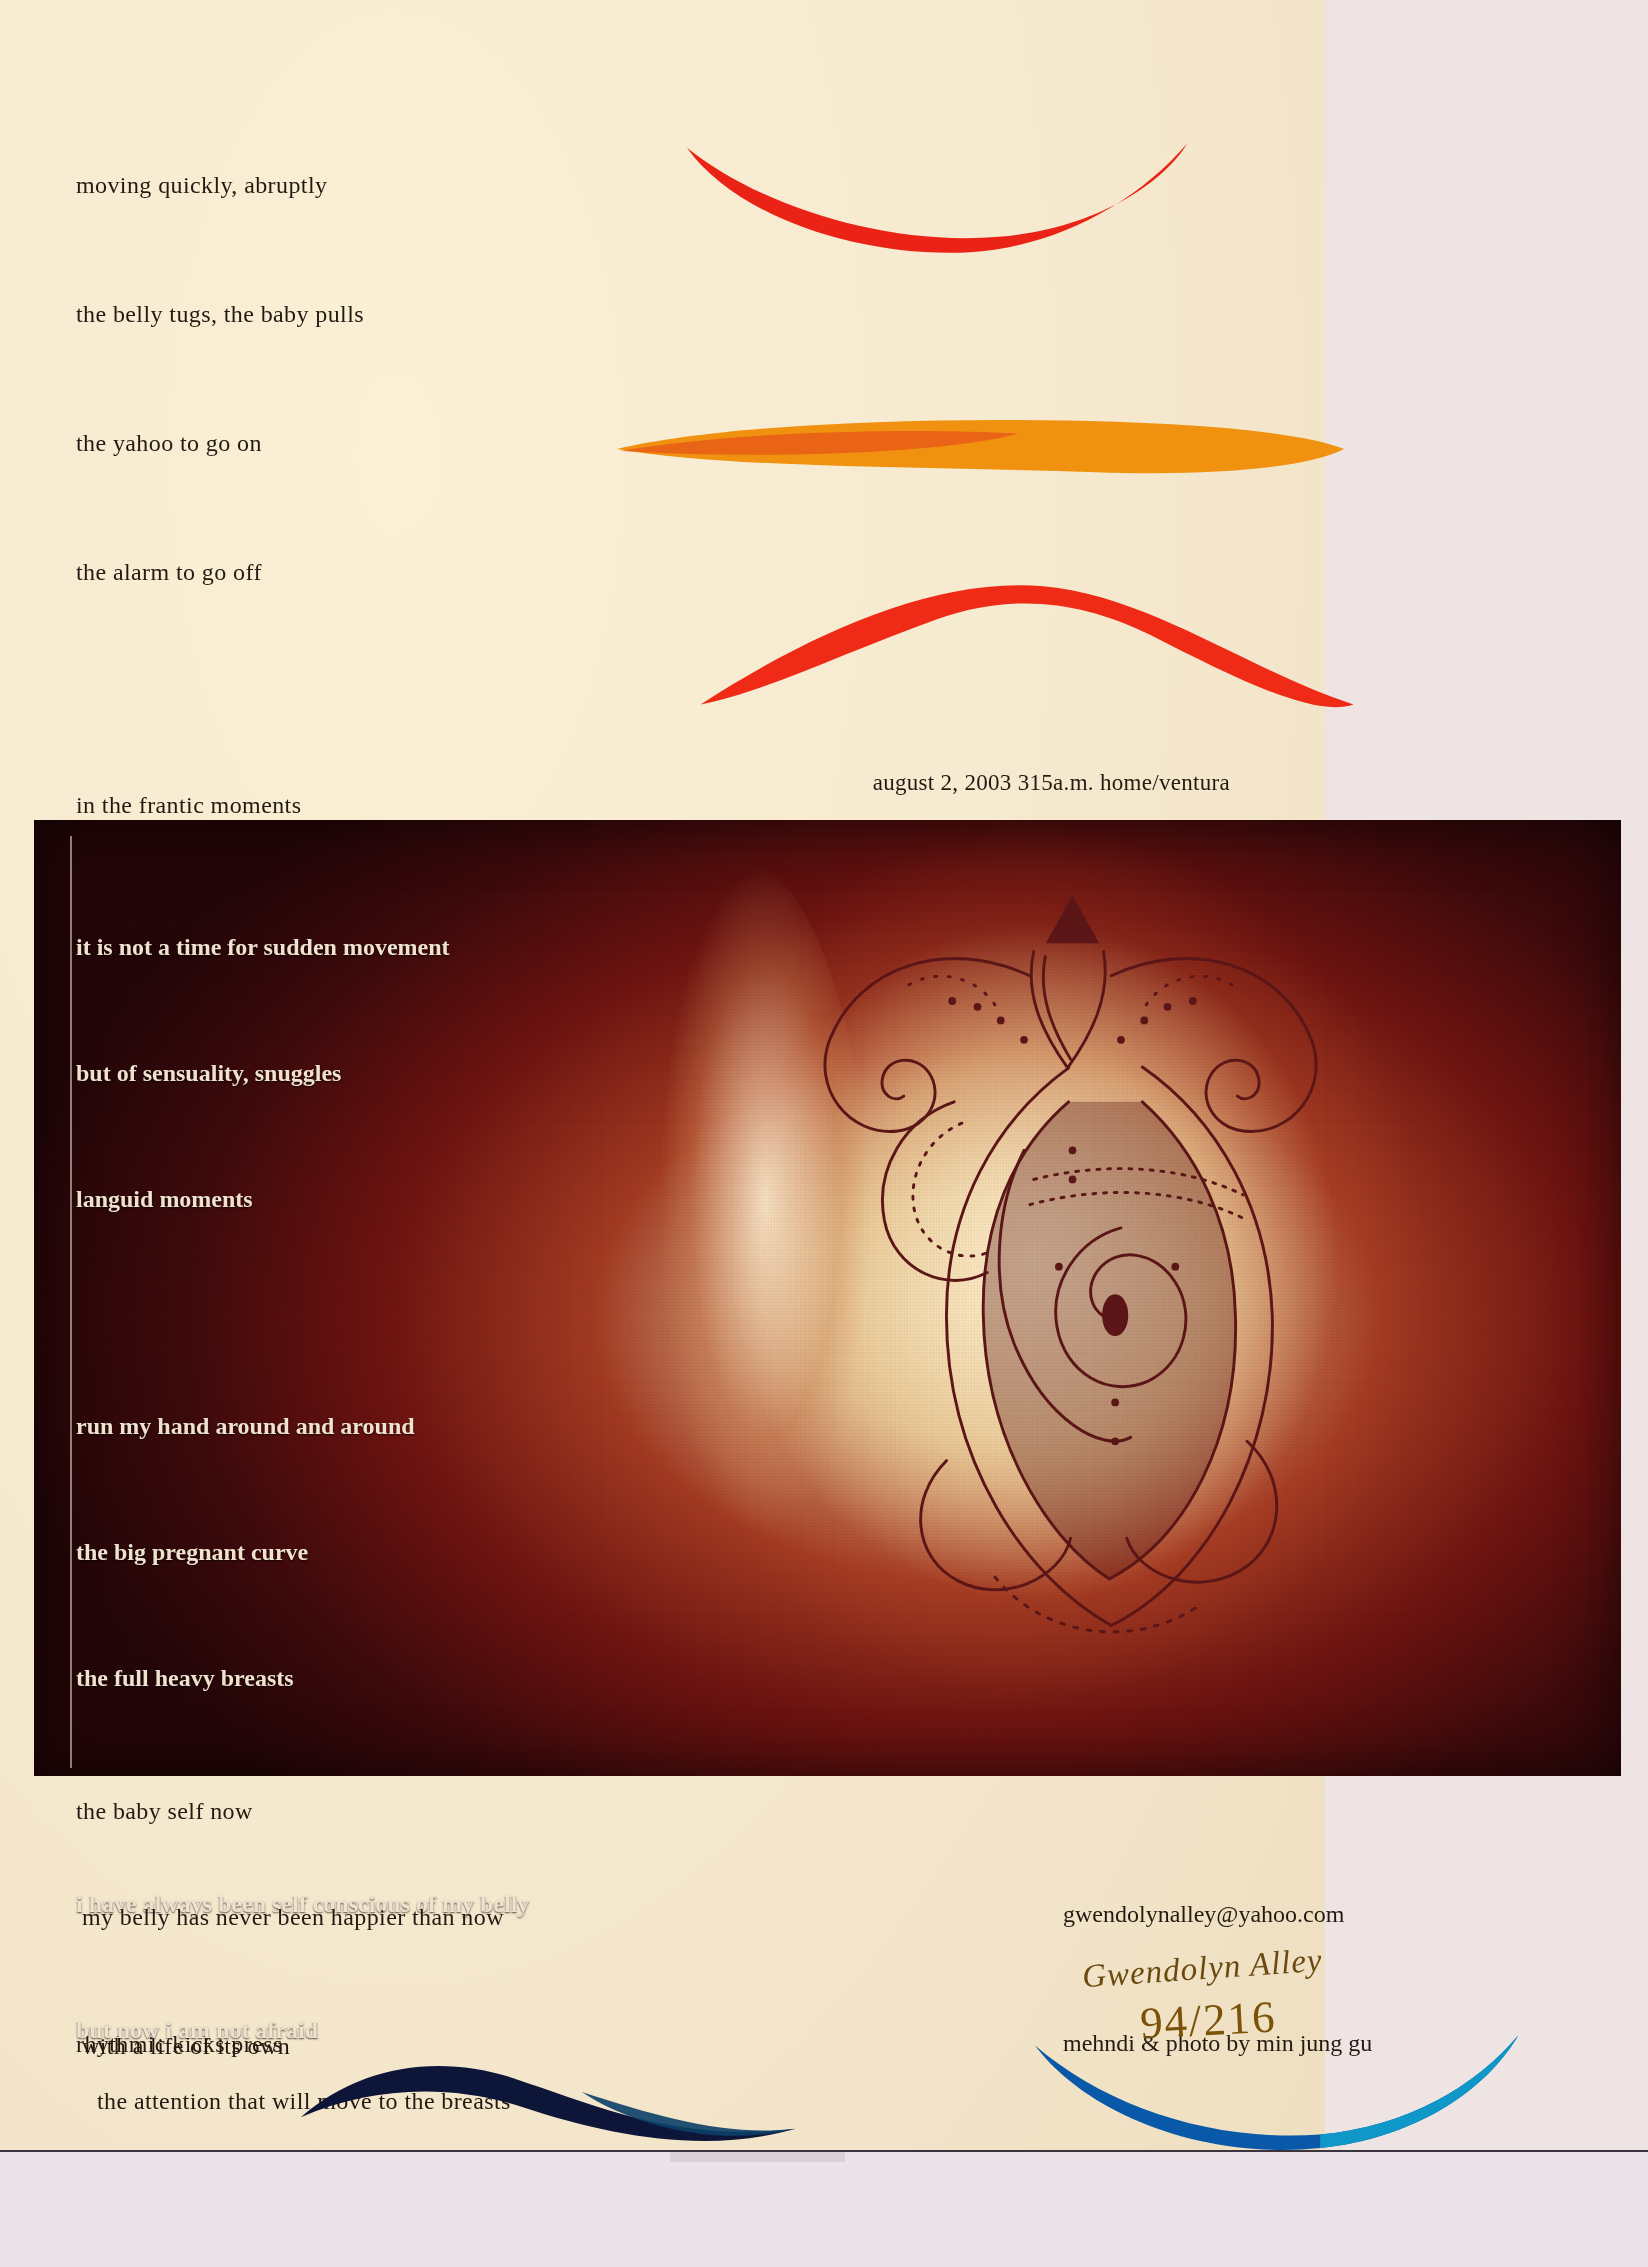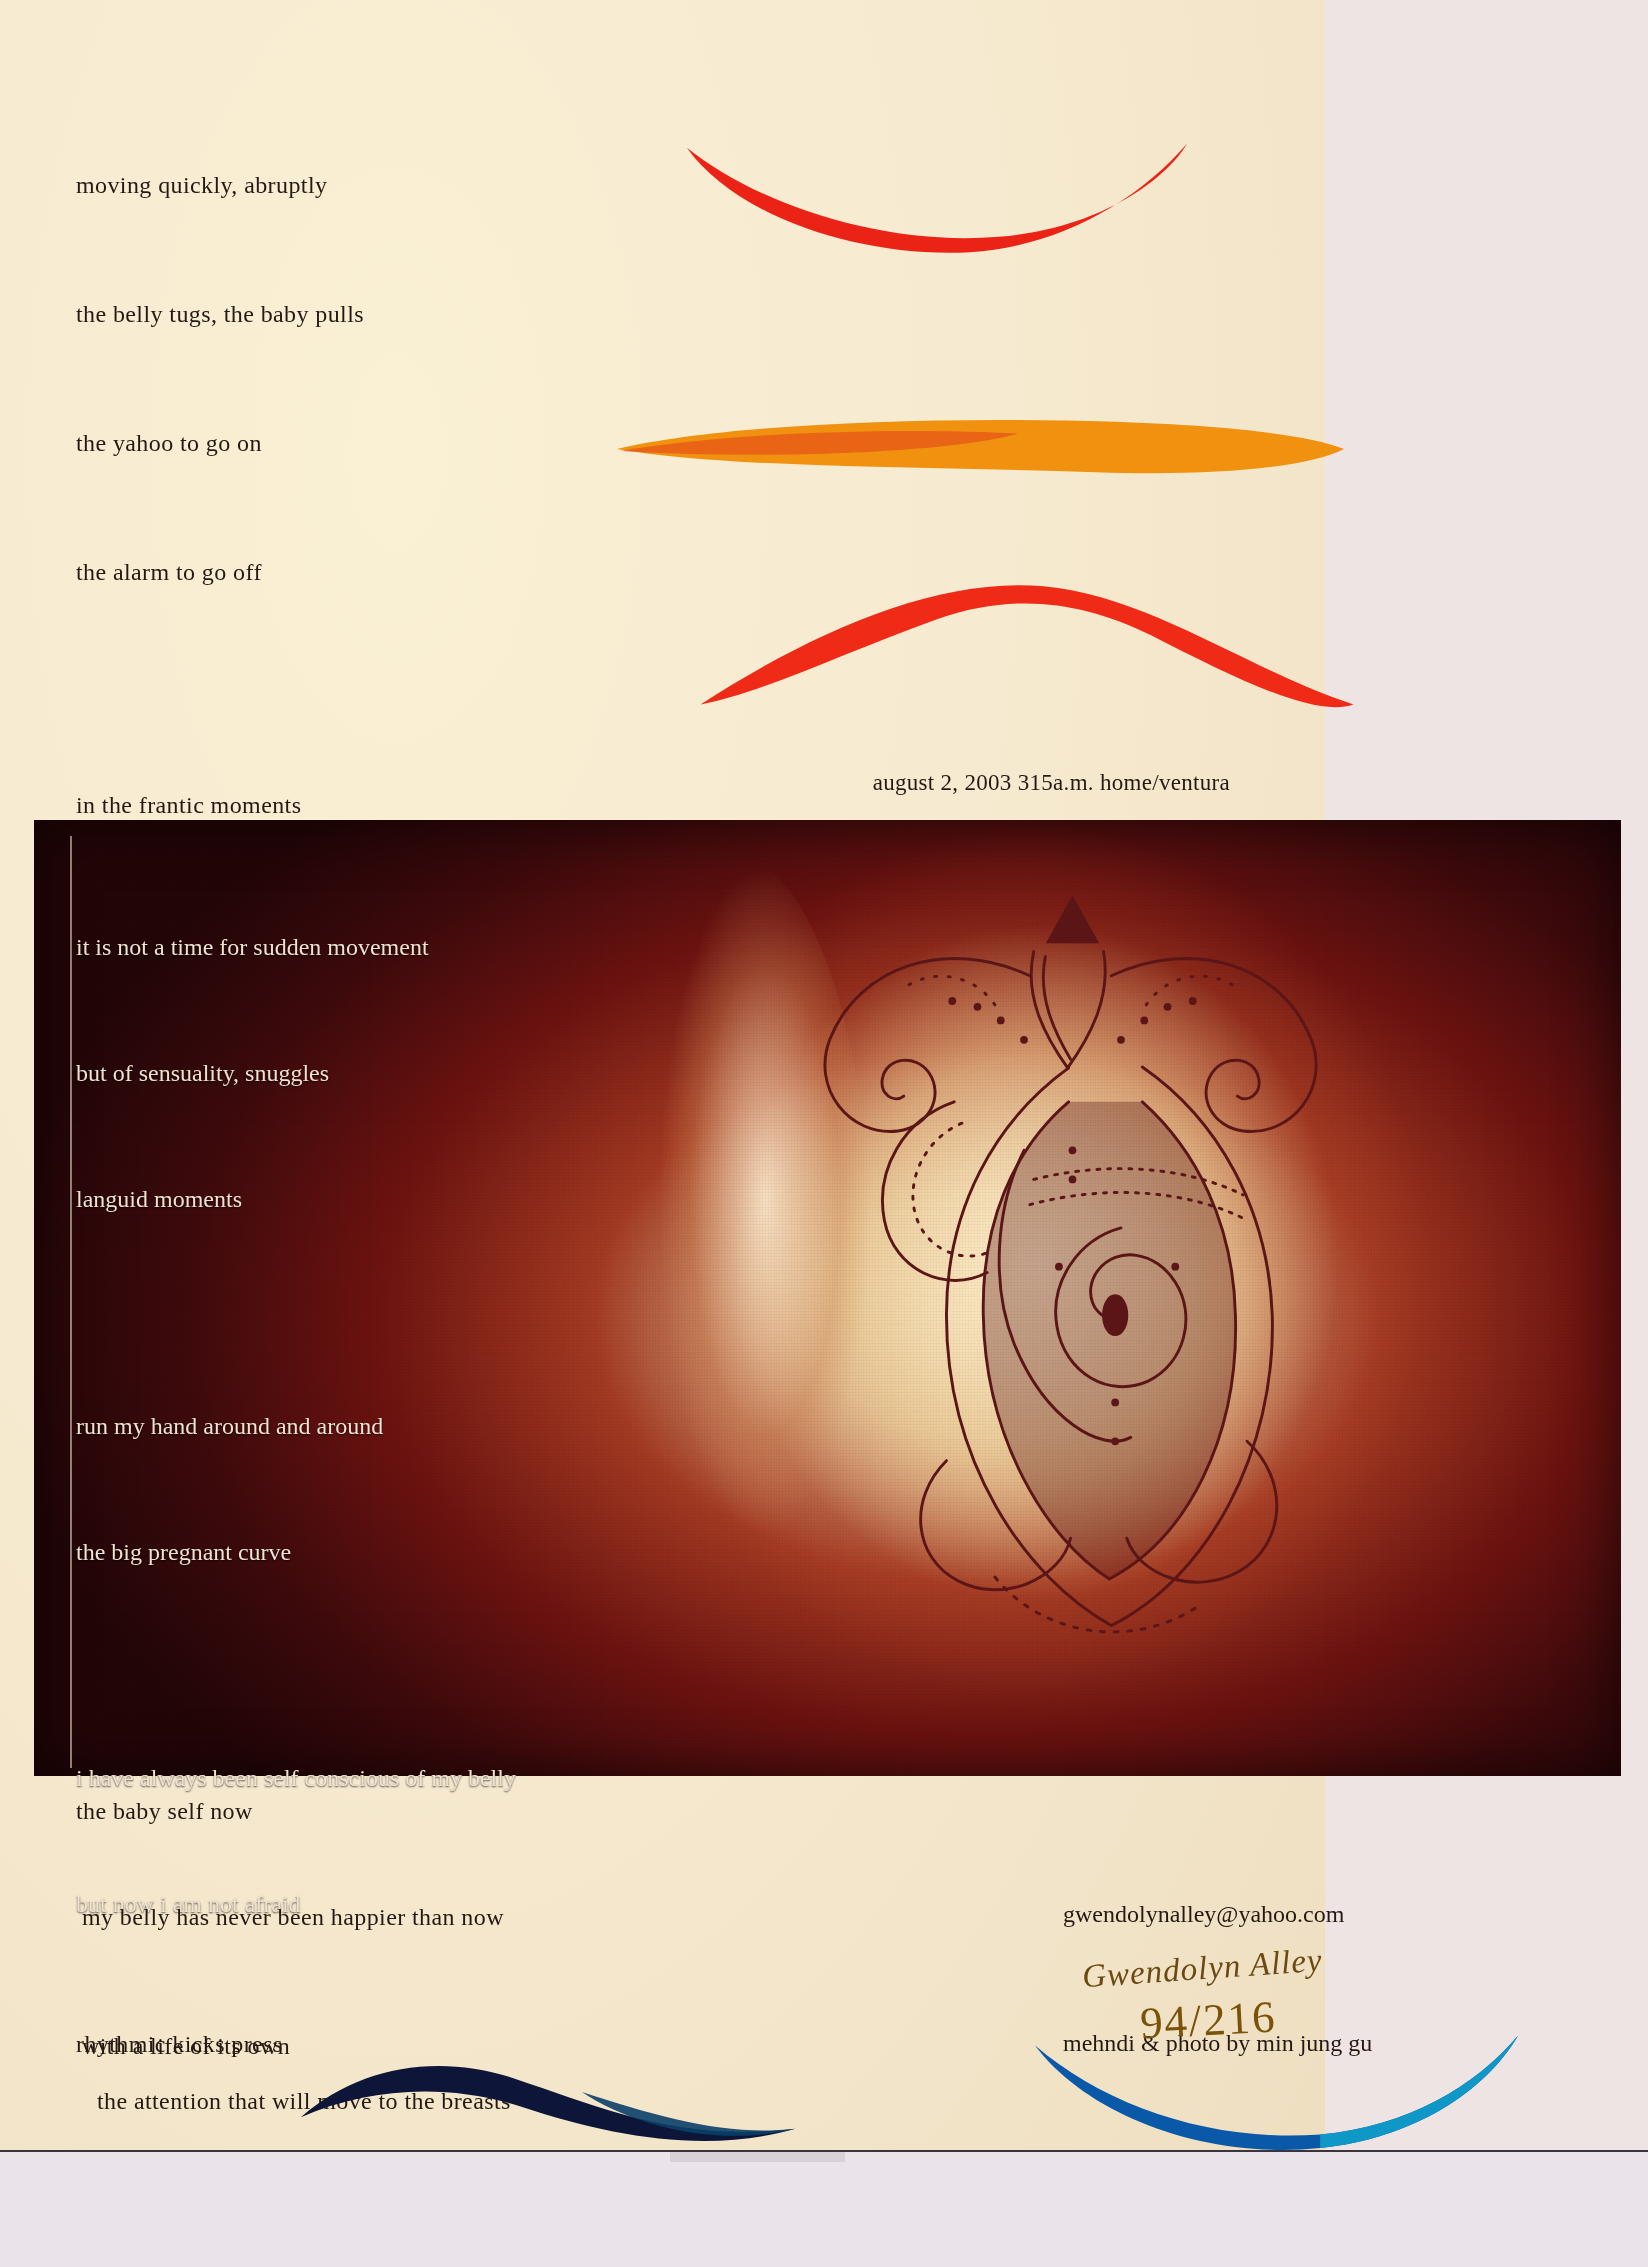--- a/index.html
+++ b/index.html
@@ -100,21 +100,21 @@
   }
   
   #poem-photo{
     position:absolute;left:76px;top:842px;
     color:#efe3cf;
     font-size:24px;line-height:42px;
     font-family:"Liberation Serif", serif;
     white-space:pre;
     text-shadow:0 1px 1.9px rgba(0,0,0,.7);
   }
-  #poem-photo span.l{display:block;}
+  #poem-photo span.l{display:block;font-weight:bold;}
   #poem-photo .gap{display:block;height:16.5px;}
   .photo-left-rule{
     position:absolute;left:70px;top:836px;width:1.9px;height:932px;
     background:rgba(240,230,210,.55);
   }
 
   
   .stroke{position:absolute;}
   #stroke-red-top{
     left:679px;top:136px;width:514px;height:126px;
@@ -222,20 +222,21 @@
   </div>
   <div class="photo-left-rule"></div>
 
   <div id="poem-photo">
     <span class="l">it is not a time for sudden movement</span>
     <span class="l">but of sensuality, snuggles</span>
     <span class="l">languid moments</span>
     <span class="gap"></span>
     <span class="l">run my hand around and around</span>
     <span class="l">the big pregnant curve</span>
+    <span class="l">the full heavy breasts</span>
     <span class="gap"></span>
     <span class="l">i have always been self conscious of my belly</span>
     <span class="l">but now i am not afraid</span>
     
     
     
     
     
     
     

